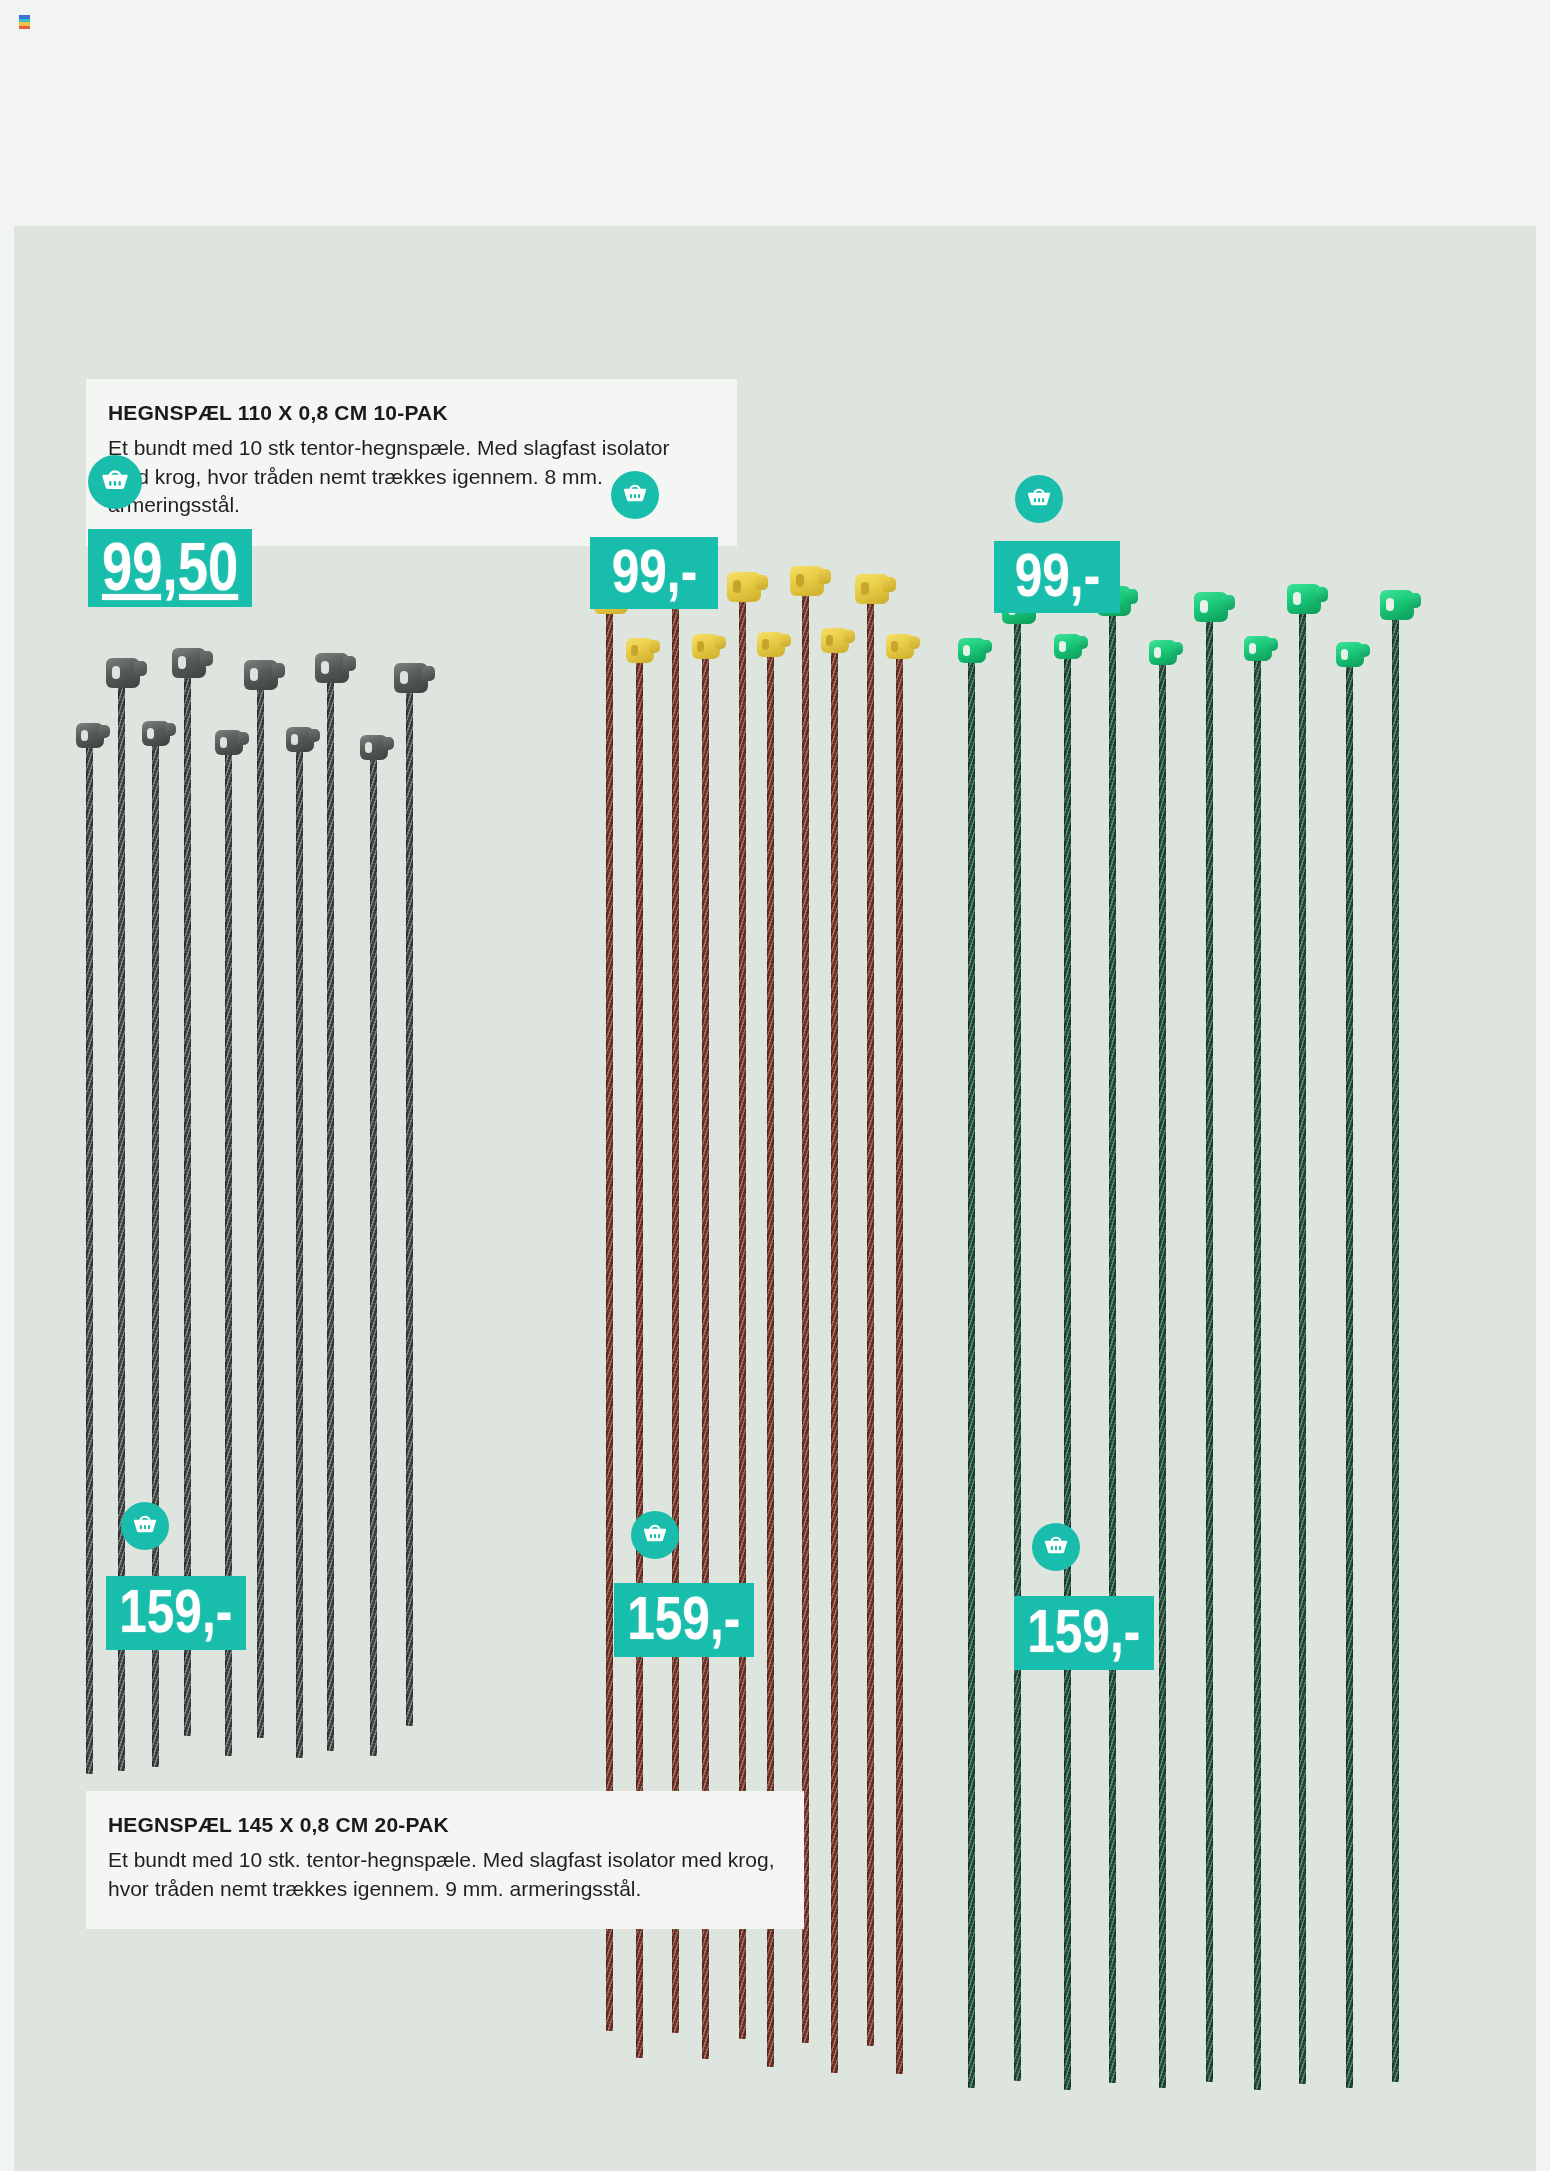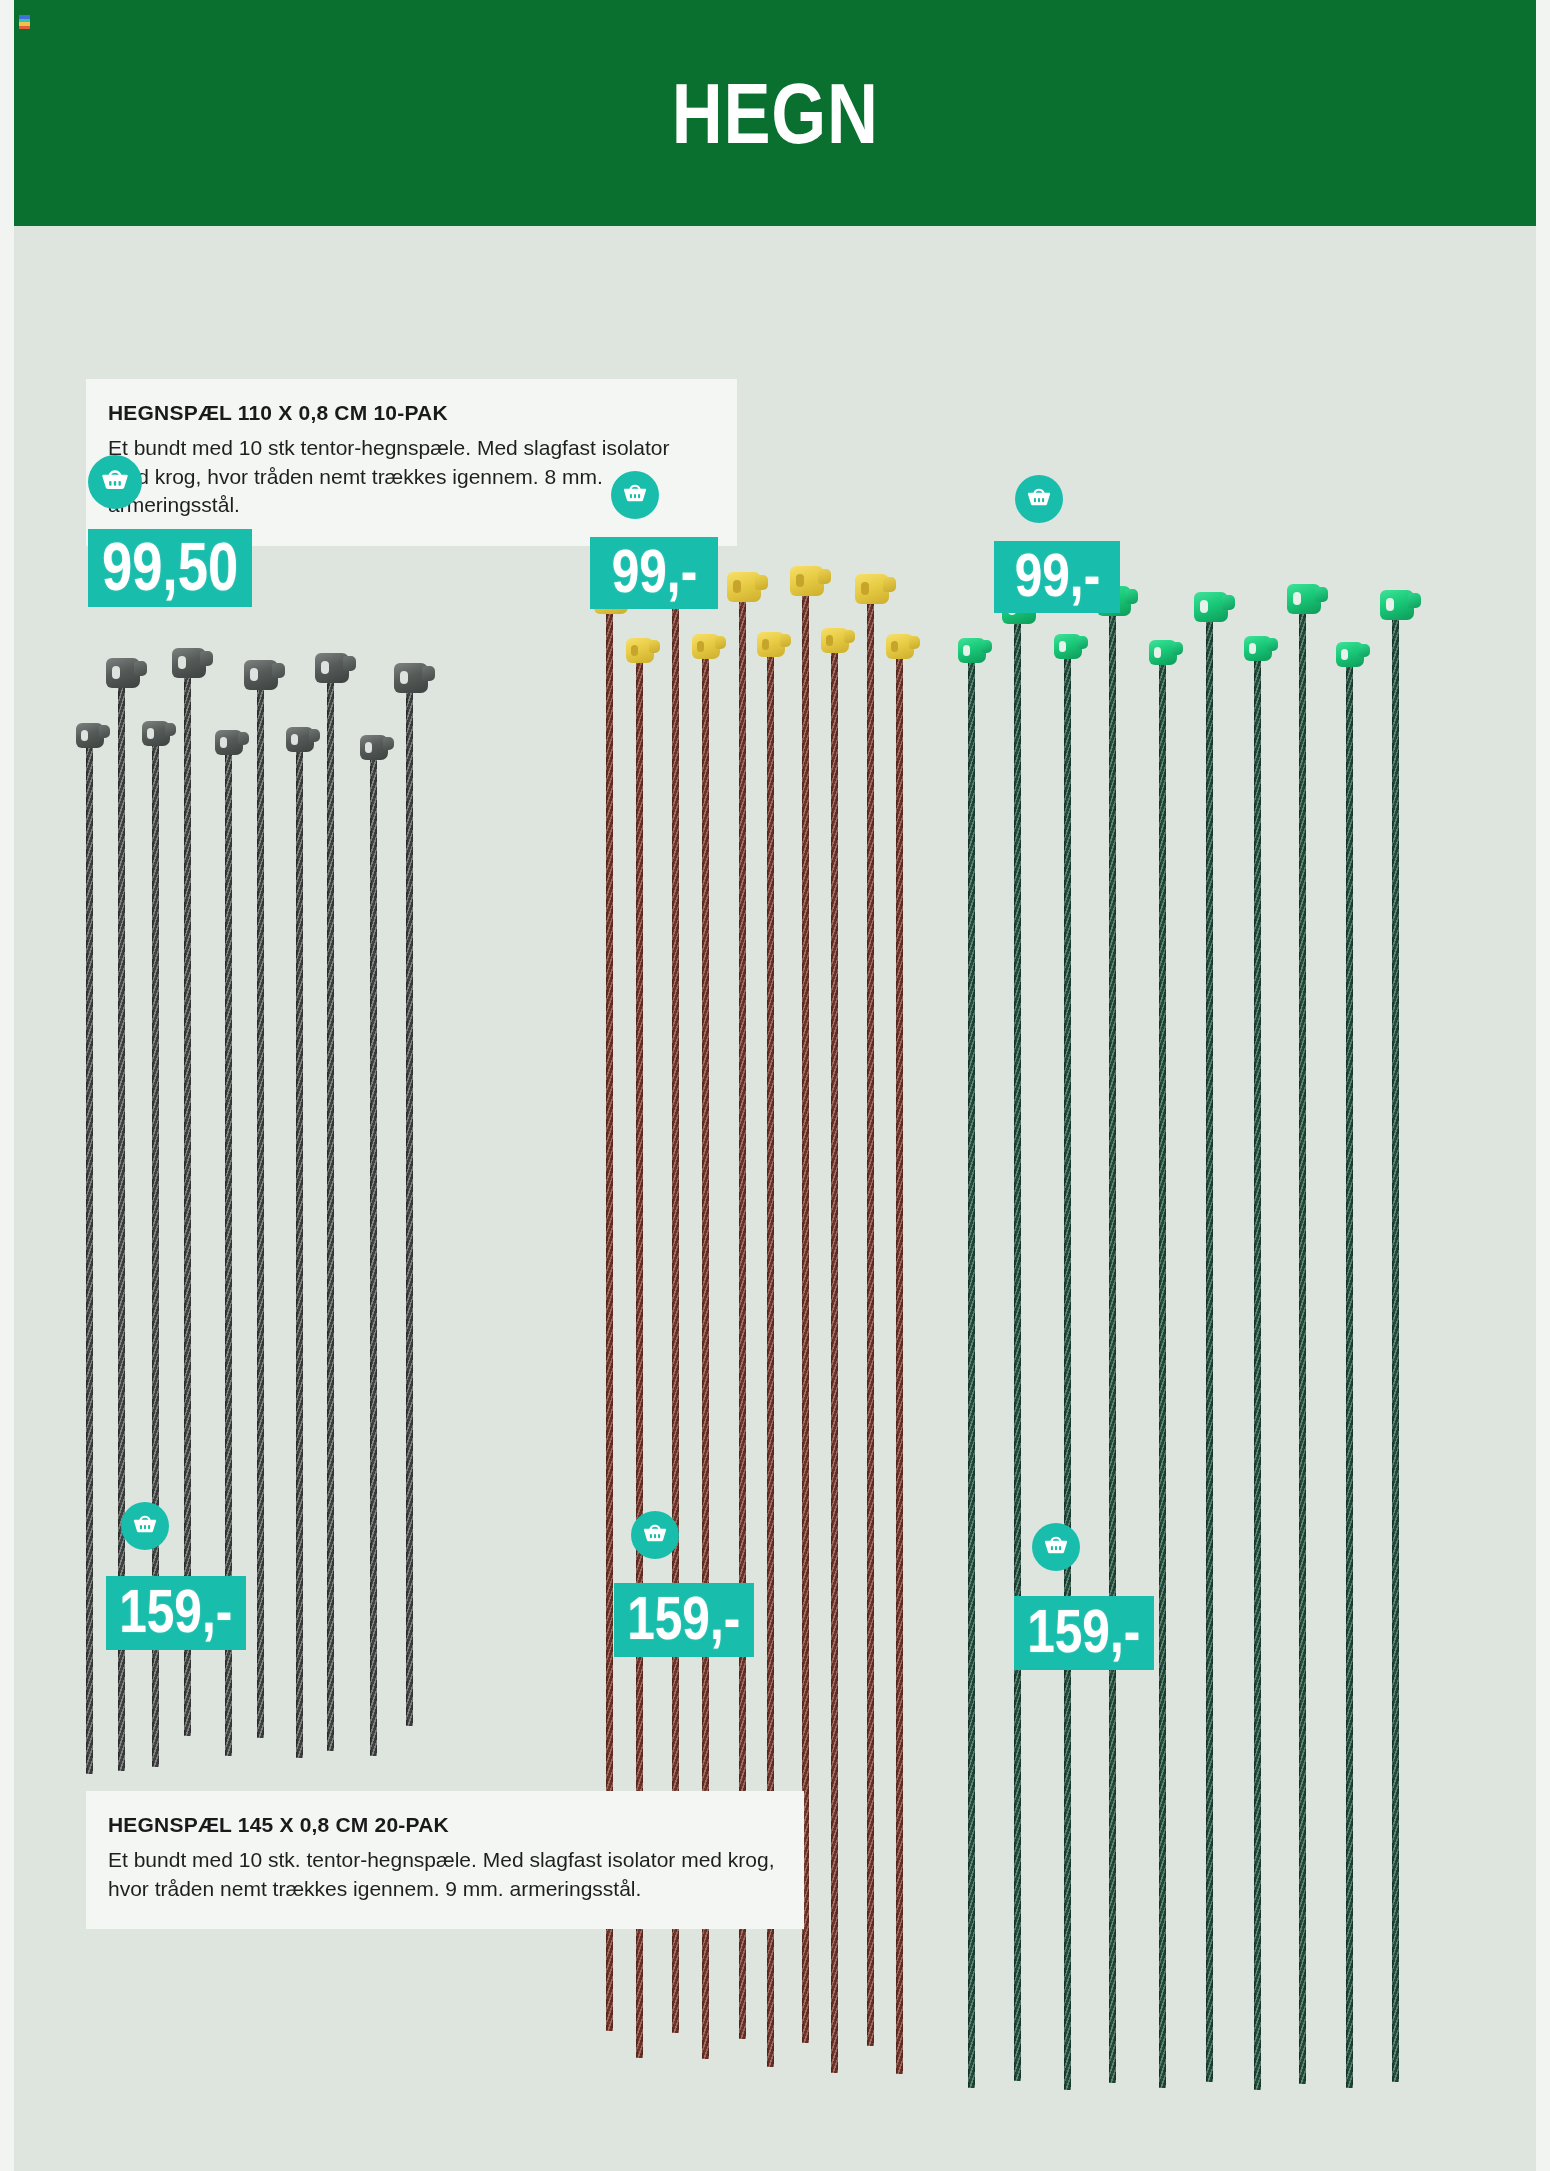--- a/index.html
+++ b/index.html
@@ -238,23 +238,20 @@
 
 <div class="page">
 
   <div class="brand-chip">
     <i class="c1"></i>
       <i class="c2"></i>
       <i class="c3"></i>
       <i class="c4"></i>
   </div>
 
-  <div class="header">
-    <div class="header-title">HEGN</div>
-  </div>
 
   <div class="canvas">
 
     <div class="group gray">
 
       <div class="post gray" style="left:44px;  top:455px; height:1090px;">
           <span class="shaft"></span>
         </div>
       <div class="post gray" style="left:110px; top:445px; height:1065px;">
           <span class="shaft"></span>
@@ -507,21 +504,21 @@
     </div>
 
     <div class="basket" style="left:74px; top:229px;">
       <svg viewBox="0 0 24 24">
         <path fill="#ffffff" d="M12 3.2c-2.2 0-4.1 1.4-4.8 3.4H3.3c-.6 0-1 .6-.8 1.1l2.6 8.5c.2.7.8 1.1 1.5 1.1h10.8c.7 0 1.3-.4 1.5-1.1l2.6-8.5c.2-.5-.2-1.1-.8-1.1h-3.9c-.7-2-2.6-3.4-4.8-3.4zm0 1.8c1.2 0 2.3.6 2.9 1.6H9.1c.6-1 1.7-1.6 2.9-1.6z"></path>
         <rect fill="#19bdac" x="7.6" y="11.2" width="1.8" height="3.6" rx="0.8"></rect>
         <rect fill="#19bdac" x="11.1" y="11.2" width="1.8" height="3.6" rx="0.8"></rect>
         <rect fill="#19bdac" x="14.6" y="11.2" width="1.8" height="3.6" rx="0.8"></rect>
       </svg>
     </div>
-    <div class="price-tag big" style="left:74px; top:303px; width:164px; height:78px;">
+    <div class="price-tag big" style="left:74px; top:303px; width:164px; height:78px;text-decoration:underline;">
       <span>99,50</span>
     </div>
 
     <div class="basket sm" style="left:597px; top:245px;">
       <svg viewBox="0 0 24 24">
         <path fill="#ffffff" d="M12 3.2c-2.2 0-4.1 1.4-4.8 3.4H3.3c-.6 0-1 .6-.8 1.1l2.6 8.5c.2.7.8 1.1 1.5 1.1h10.8c.7 0 1.3-.4 1.5-1.1l2.6-8.5c.2-.5-.2-1.1-.8-1.1h-3.9c-.7-2-2.6-3.4-4.8-3.4zm0 1.8c1.2 0 2.3.6 2.9 1.6H9.1c.6-1 1.7-1.6 2.9-1.6z"></path>
         <rect fill="#19bdac" x="7.6" y="11.2" width="1.8" height="3.6" rx="0.8"></rect>
         <rect fill="#19bdac" x="11.1" y="11.2" width="1.8" height="3.6" rx="0.8"></rect>
         <rect fill="#19bdac" x="14.6" y="11.2" width="1.8" height="3.6" rx="0.8"></rect>
       </svg>

